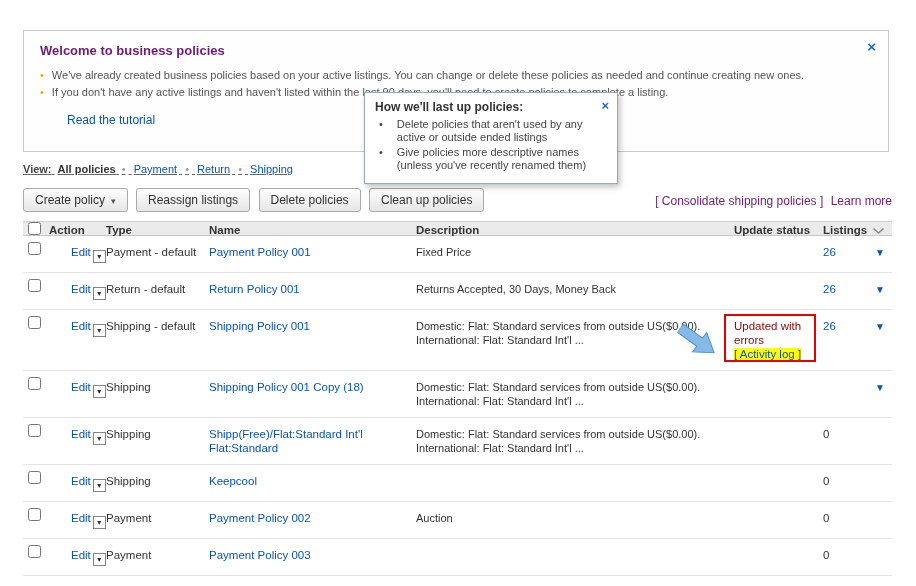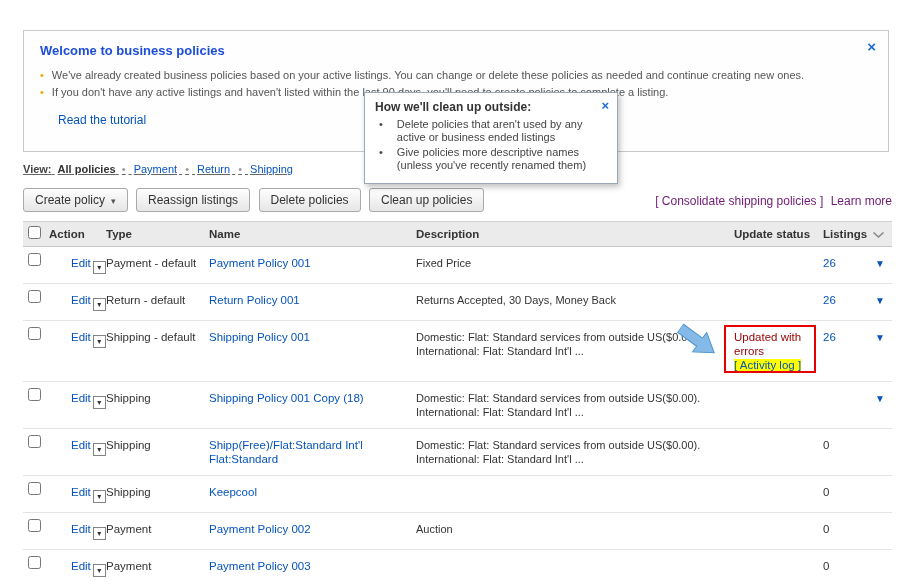--- a/index.html
+++ b/index.html
@@ -9,31 +9,31 @@
     font-family: "Liberation Sans", "DejaVu Sans", sans-serif;
     color: #333; overflow: hidden; background: #fff;
   }
   a { text-decoration: none; cursor: pointer; }
 
   
   .banner {
     position: absolute; left: 23px; top: 30px; width: 866px; height: 122px;
     border: 1px solid #c9c9c9; background: #fefefe;
   }
-  .banner-title { margin: 12px 0 9px 16px; font-size: 13px; font-weight: bold; color: #1d4ed8; }
+  .banner-title { margin: 12px 0 9px 16px; font-size: 13px; font-weight: bold; color: #701a75; }
   .banner-close {
     position: absolute; right: 12px; top: 8px; color: #1b6ad6;
     font-weight: bold; font-size: 15px; cursor: pointer; line-height: 15px;
   }
   .banner ul { list-style: none; margin: 0; padding: 0 16px; }
   .banner li { font-size: 11px; color: #555; line-height: 17px; white-space: nowrap; }
   .bullet { display: inline-block; margin-right: 8px; }
   .bullet.gold { color: #f0a800; }
   .bullet.dark { color: #444; }
-  .tutorial { display: inline-block; margin: 12px 0 0 34px; font-size: 12px; color: #0654ba; }
+  .tutorial { display: inline-block; margin: 12px 0 0 43px; font-size: 12px; color: #0654ba; }
 
   
   .tooltip {
     position: absolute; left: 364px; top: 92px; width: 254px;
     background: #fff; border: 1px solid #9aa7b5;
     box-shadow: 2px 3px 6px rgba(0,0,0,0.25);
     padding: 7px 10px 9px 10px; z-index: 10;
   }
   .tt-title { font-size: 12px; font-weight: bold; color: #333; margin-bottom: 4px; padding-right: 14px; }
   .tt-close { position: absolute; right: 8px; top: 5px; color: #1b6ad6; font-weight: bold; font-size: 13px; cursor: pointer; }
@@ -61,21 +61,21 @@
 
   
   .table { position: absolute; left: 23px; top: 221px; width: 869px; }
   .row {
     display: grid;
     grid-template-columns: 26px 57px 103px 207px 318px 89px 44px 25px;
     align-items: start;
   }
   .thead {
     background: #ebebeb; border-top: 1px solid #d2d2d2; border-bottom: 1px solid #c6c6c6;
-    height: 26px; align-items: center;
+    height: 15px; align-items: center;
     font-size: 11px; font-weight: bold; color: #333;
   }
   .thead .c { padding: 0 4px 0 0; }
   .c { padding: 9px 4px 9px 0; font-size: 11.5px; line-height: 14px; }
   .c.check { padding-left: 5px; padding-top: 6px; }
   .thead .c.check { padding-top: 0; }
   .c.check input { width: 13px; height: 13px; margin: 0; cursor: pointer; }
   .trow { border-bottom: 1px solid #e4e4e4; }
   .c.action { white-space: nowrap; margin-left: 22px; }
   .edit { color: #0654ba; }
@@ -118,25 +118,25 @@
     <span class="banner-close">×</span>
     <ul>
       <li><span class="bullet gold">•</span><span>We've already created business policies based on your active listings. You can change or delete these policies as needed and continue creating new ones.</span></li>
       <li><span class="bullet gold">•</span><span>If you don't have any active listings and haven't listed within the last 90 days, you'll need to create policies to complete a listing.</span></li>
     </ul>
     <a class="tutorial">Read the tutorial</a>
   </div>
 
   <div class="tooltip">
     <span class="tt-close">×</span>
-    <div class="tt-title">How we'll clean up outside:</div>
+    <div class="tt-title">How we'll last up policies:</div>
     <ul>
       <li>
           <span class="bullet dark">•</span>
-          <span>Delete policies that aren't used by any active or business ended listings</span>
+          <span>Delete policies that aren't used by any active or outside ended listings</span>
         </li>
       <li>
           <span class="bullet dark">•</span>
           <span>Give policies more descriptive names (unless you've recently renamed them)</span>
         </li>
     </ul>
   </div>
 
   <div class="view-bar">
     <span class="vb-label">View:</span>

